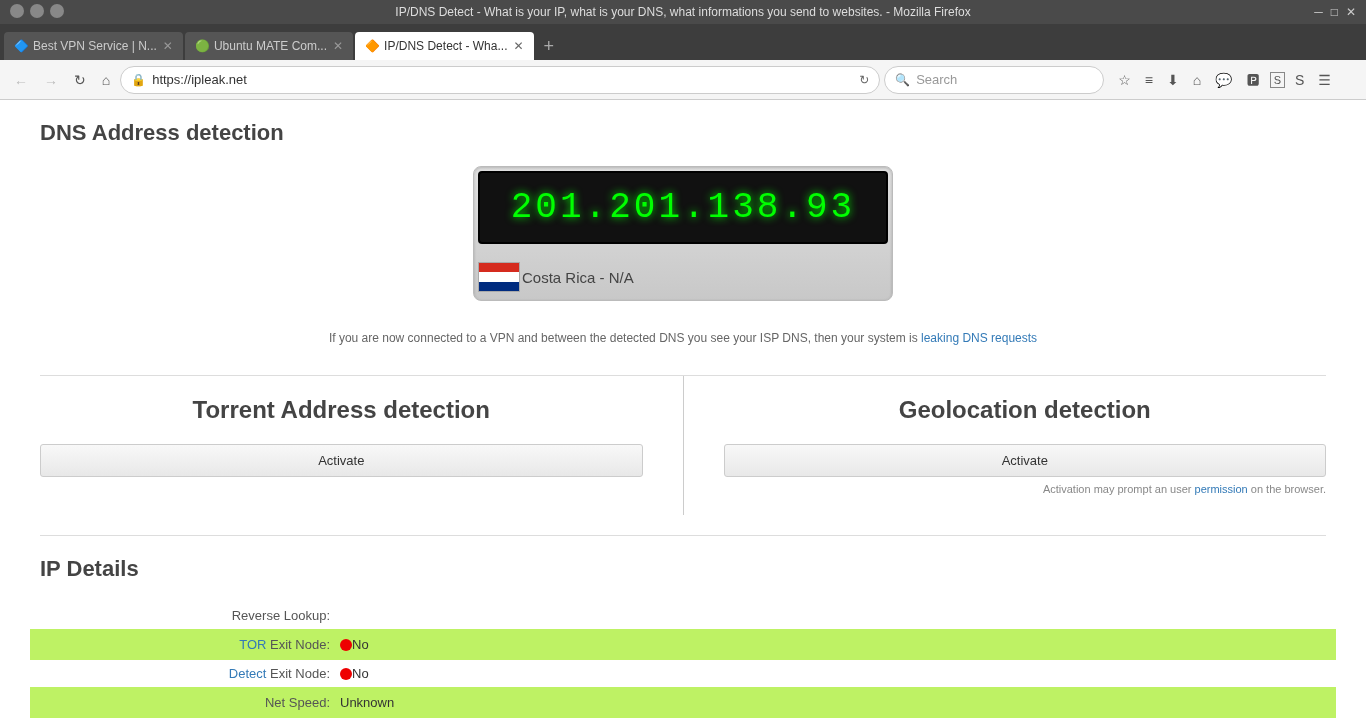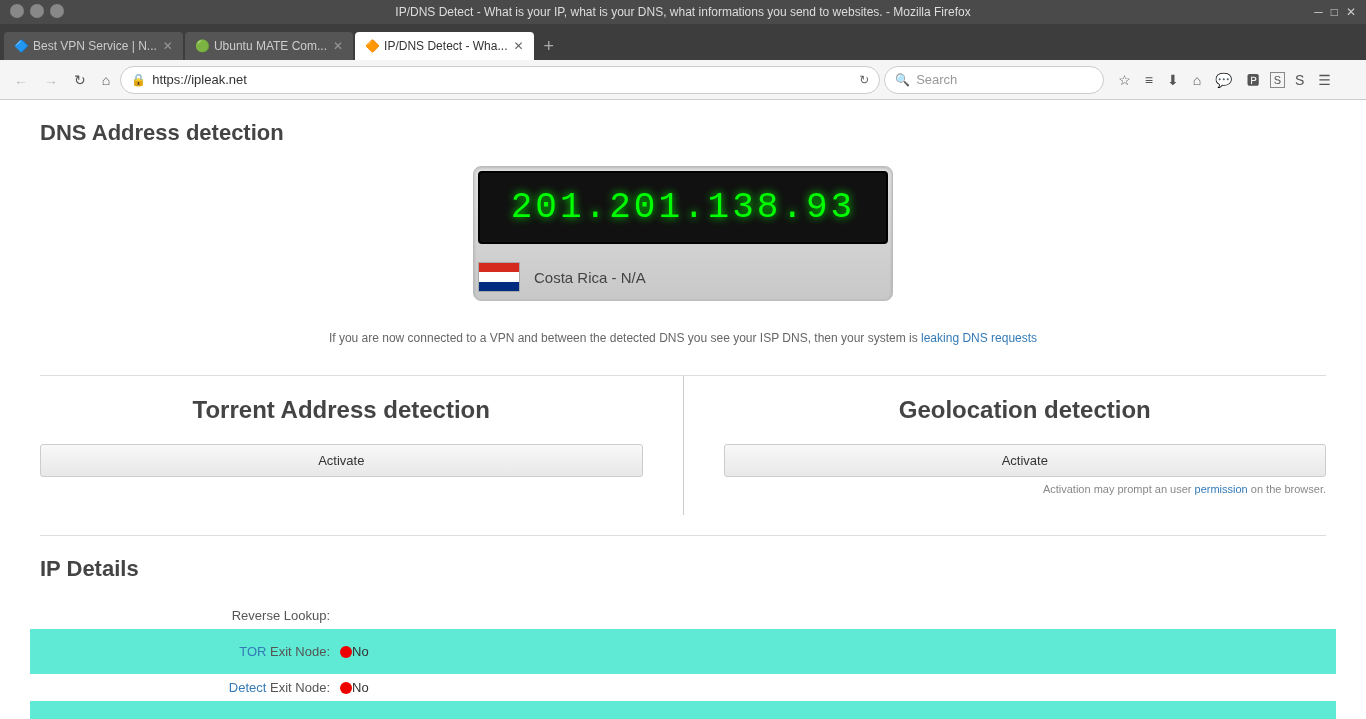--- a/index.html
+++ b/index.html
@@ -178,21 +178,21 @@
     .ip-text {
       font-family: 'Courier New', monospace;
       font-size: 36px;
       color: #00ff00;
       letter-spacing: 3px;
       text-shadow: 0 0 8px #00ff00;
     }
     .country-row {
       display: flex;
       align-items: center;
-      gap: 14px;
+      gap: 2px;
       padding: 4px 0;
     }
     .flag {
       width: 42px;
       height: 30px;
       display: flex;
       flex-direction: column;
       overflow: hidden;
       border: 1px solid #aaa;
     }
@@ -254,22 +254,22 @@
     .ip-details-section {
       border-top: 1px solid #ddd;
       padding-top: 20px;
     }
     .details-row {
       display: flex;
       align-items: center;
       padding: 6px 0;
     }
     .details-row.shaded {
-      background: #5eead4;
-      padding: 15px 10px;
+      background: #bef264;
+      padding: 8px 10px;
       margin: 0 -10px;
     }
     .details-label {
       text-align: right;
       width: 300px;
       padding-right: 10px;
       color: #555;
       font-size: 13px;
       flex-shrink: 0;
     }

